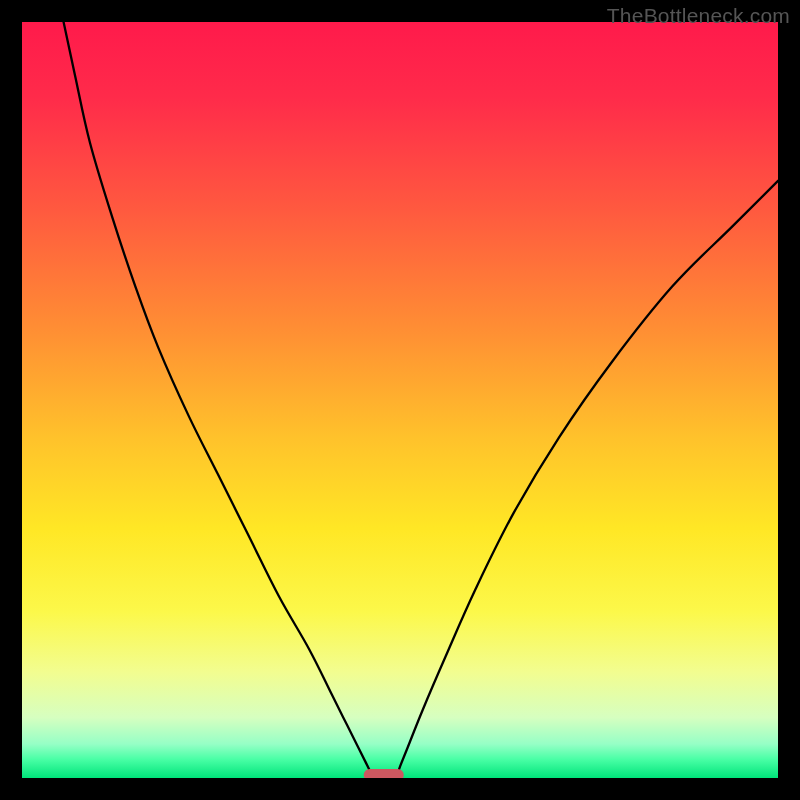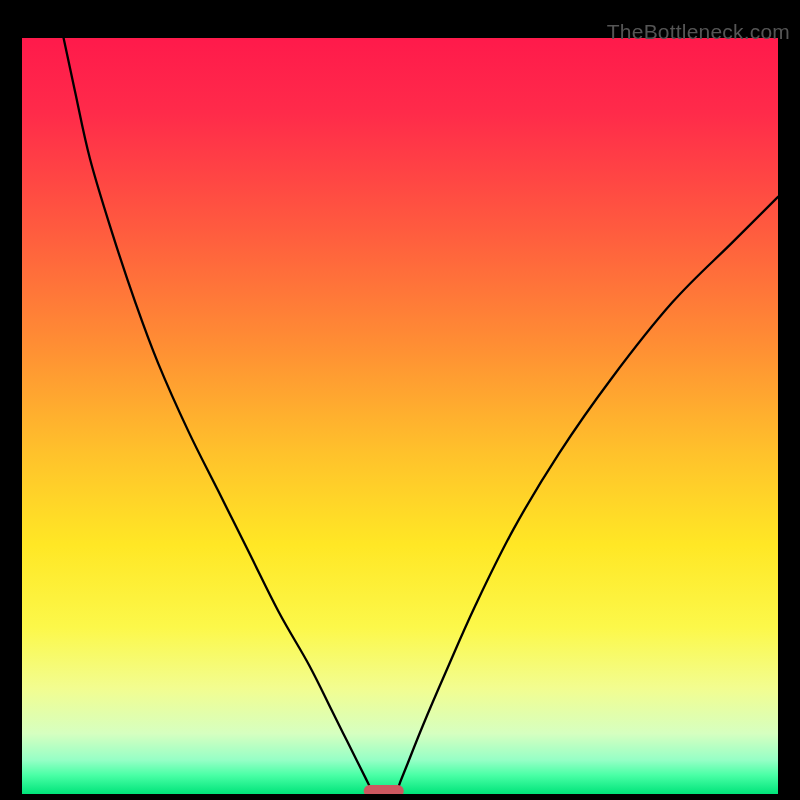--- a/index.html
+++ b/index.html
@@ -7,21 +7,21 @@
     padding: 0;
     width: 800px;
     height: 800px;
     background: #000;
     overflow: hidden;
     font-family: Arial, Helvetica, sans-serif;
   }
   .frame {
     position: absolute;
     left: 0;
-    top: 16px;
+    top: 0;
     width: 800px;
     height: 760px;
     background: #000;
   }
   .plot-area {
     position: absolute;
     left: 22px;
     top: 22px;
     width: 756px;
     height: 756px;

